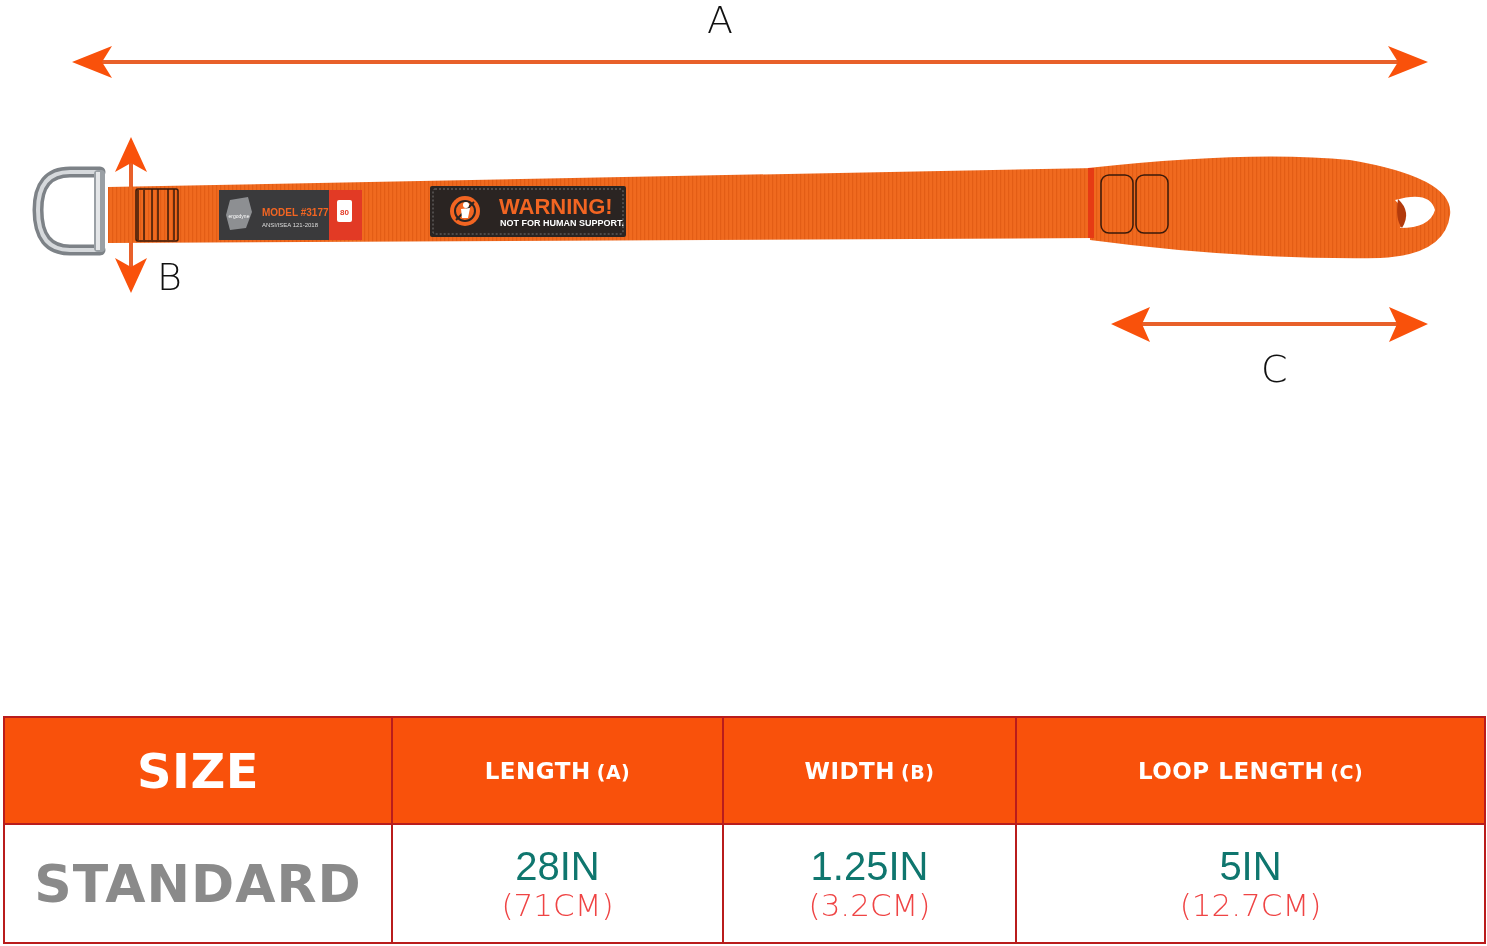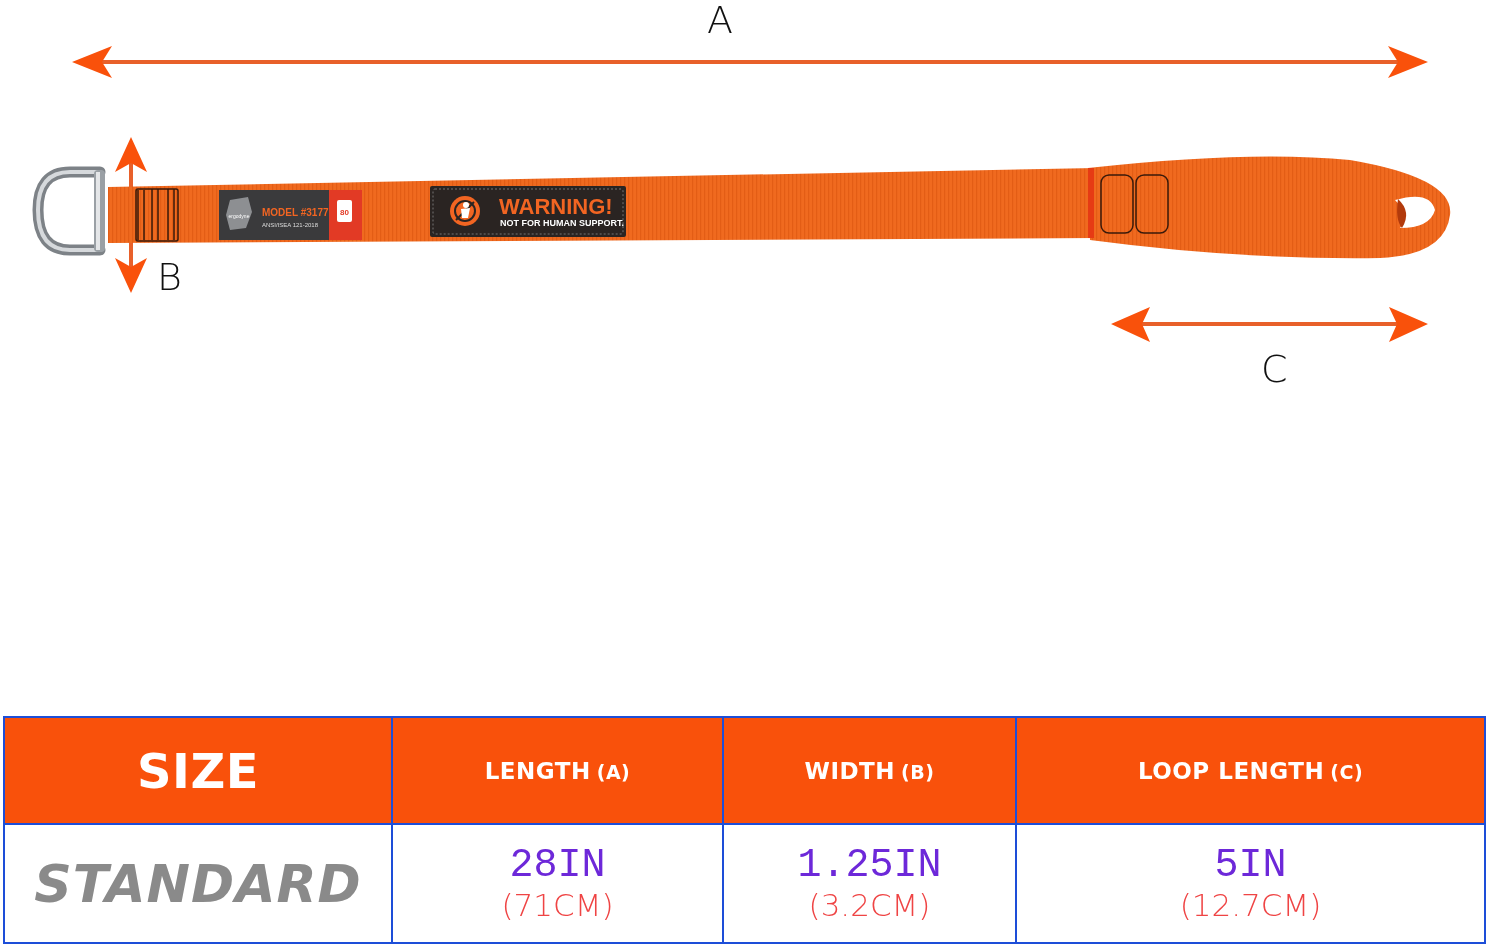--- a/index.html
+++ b/index.html
@@ -1,27 +1,27 @@
 <!DOCTYPE html>
 <html><head>
 <meta charset="utf-8">
 <style>
   html,body{margin:0;padding:0;background:#fff;}
   body{width:1487px;height:946px;position:relative;overflow:hidden;font-family:"Liberation Sans",sans-serif;}
   .dim-label{position:absolute;font-family:"DejaVu Sans",sans-serif;font-weight:300;font-size:38px;color:#111;line-height:1;}
   svg.diagram{position:absolute;left:0;top:0;}
   .spec-table{position:absolute;left:3px;top:716px;width:1481px;height:226px;border-collapse:collapse;table-layout:fixed;}
-  .spec-table td,.spec-table th{border:2px solid #1d4ed8;text-align:center;vertical-align:middle;padding:0;}
+  .spec-table td,.spec-table th{border:2px solid #b91c1c;text-align:center;vertical-align:middle;padding:0;}
   .spec-table thead th{background:#f9510b;color:#fff;font-family:"DejaVu Sans",sans-serif;font-weight:bold;height:105px;letter-spacing:0.5px;}
   .spec-table th .main{font-size:23px;}
   .spec-table th .sub{font-size:19px;margin-left:6px;}
   .spec-table th.size-h .main{font-size:48px;}
   .spec-table tbody td{background:#fff;height:117px;}
-  .size-val{font-family:"DejaVu Sans",sans-serif;font-weight:bold;font-size:52px;color:#8a8a8a;letter-spacing:1px;font-style:italic;}
-  .val-in{display:block;font-family:Liberation Mono, monospace;font-weight:300;font-size:40px;color:#6d28d9;line-height:1.1;}
+  .size-val{font-family:"DejaVu Sans",sans-serif;font-weight:bold;font-size:52px;color:#8a8a8a;letter-spacing:1px;}
+  .val-in{display:block;font-family:Liberation Sans, sans-serif;font-weight:300;font-size:40px;color:#0f766e;line-height:1.1;}
   .val-cm{display:block;font-family:"DejaVu Sans",sans-serif;font-weight:300;font-size:31px;color:#ef4444;line-height:1.1;}
   .tag-text{font-family:"Liberation Sans",sans-serif;}
 </style>
 </head>
 <body>
 
 <svg class="diagram" width="1487" height="700" viewBox="0 0 1487 700">
   <defs>
     <pattern id="weave" width="4" height="4" patternUnits="userSpaceOnUse">
       <rect width="4" height="4" fill="#f06a1f"></rect>

